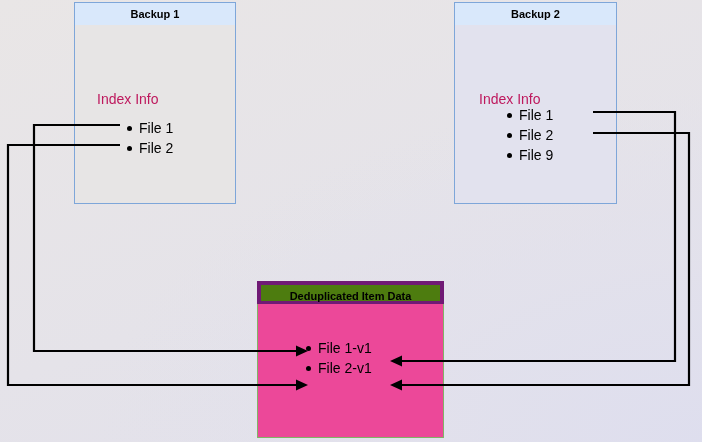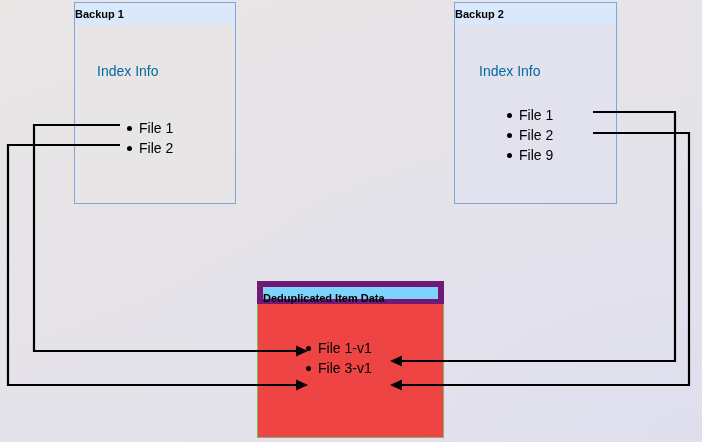--- a/index.html
+++ b/index.html
@@ -28,21 +28,21 @@
   .node {
     position: absolute;
     box-sizing: border-box;
   }
   .node .node-header {
     position: absolute;
     left: 0;
     top: 0;
     width: 100%;
     box-sizing: border-box;
-    text-align: left;
+    text-align: center;
     font-size: 11px;
     font-weight: bold;
     color: #000000;
     line-height: 22px;
     height: 24px;
   }
   .node .node-body {
     position: absolute;
     left: 0;
     width: 100%;
@@ -58,36 +58,37 @@
     top: 23px;
     bottom: 0;
     border: 1px solid #7ea6d9;
     border-top: none;
   }
   #backup1 .node-body { background: #e7e5e5; }
   #backup2 .node-body { background: #e2e2ee; }
 
   
   .node-green .node-header {
-    background: #7dd3fc;
-    border: 6px solid #701a75;
+    background: #4d7c0f;
+    border: 4px solid #701a75;
   }
   .node-green .node-body {
     top: 23px;
     bottom: 0;
     border: 1px solid #82b366;
     border-top: none;
-    background: #ef4444;
+    background: #ec4899;
   }
 
   .section-label {
     position: absolute;
     font-size: 14px;
-    color: #0369a1;
+    color: #be185d;
     white-space: nowrap;
+    margin-top: 28px;
   }
 
   .file-list {
     position: absolute;
     margin: 0;
     padding: 0;
     list-style: none;
   }
   .file-list li {
     position: relative;
@@ -155,21 +156,21 @@
         <li>File 9</li>
       </ul>
     </div>
   </div>
 
   <div class="node node-green" id="dedup" style="left:257px; top:281px; width:187px; height:157px;">
     <div class="node-header">Deduplicated Item Data</div>
     <div class="node-body">
       <ul class="file-list" style="left:46px; top:34px;">
         <li>File 1-v1</li>
-        <li>File 3-v1</li>
+        <li>File 2-v1</li>
       </ul>
     </div>
   </div>
 
   <svg id="edges" viewBox="0 0 702 442">
 
     <g>
       <path d="M 120 125 L 34 125 L 34 351 L 296 351"></path>
       <polygon points="296,345.5 308,351 296,356.5"></polygon>
     </g>

